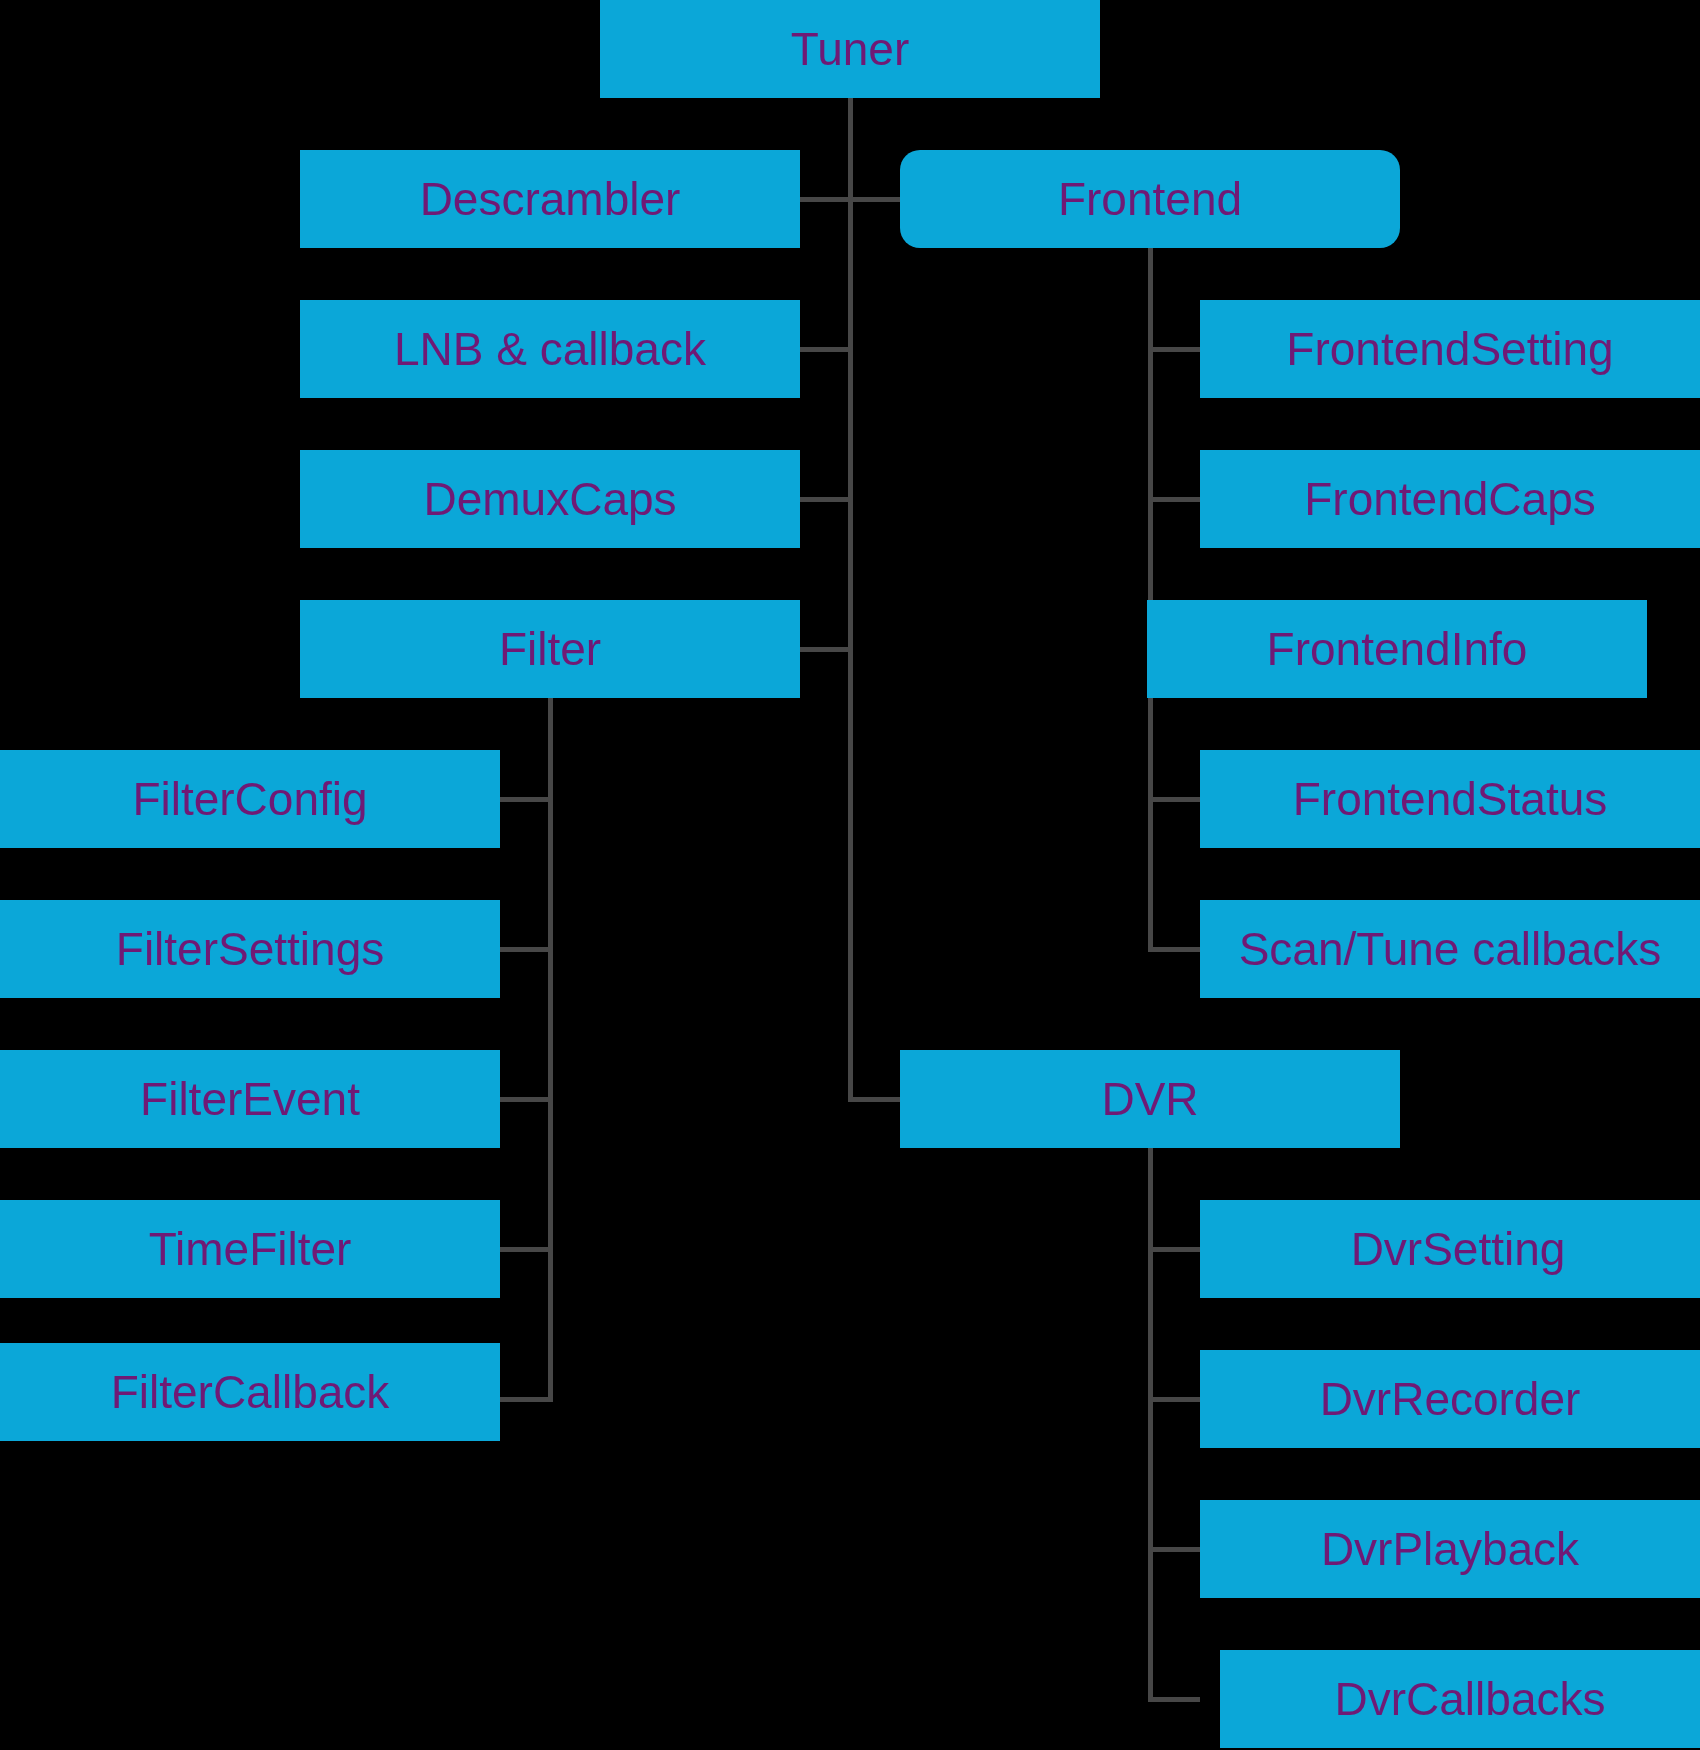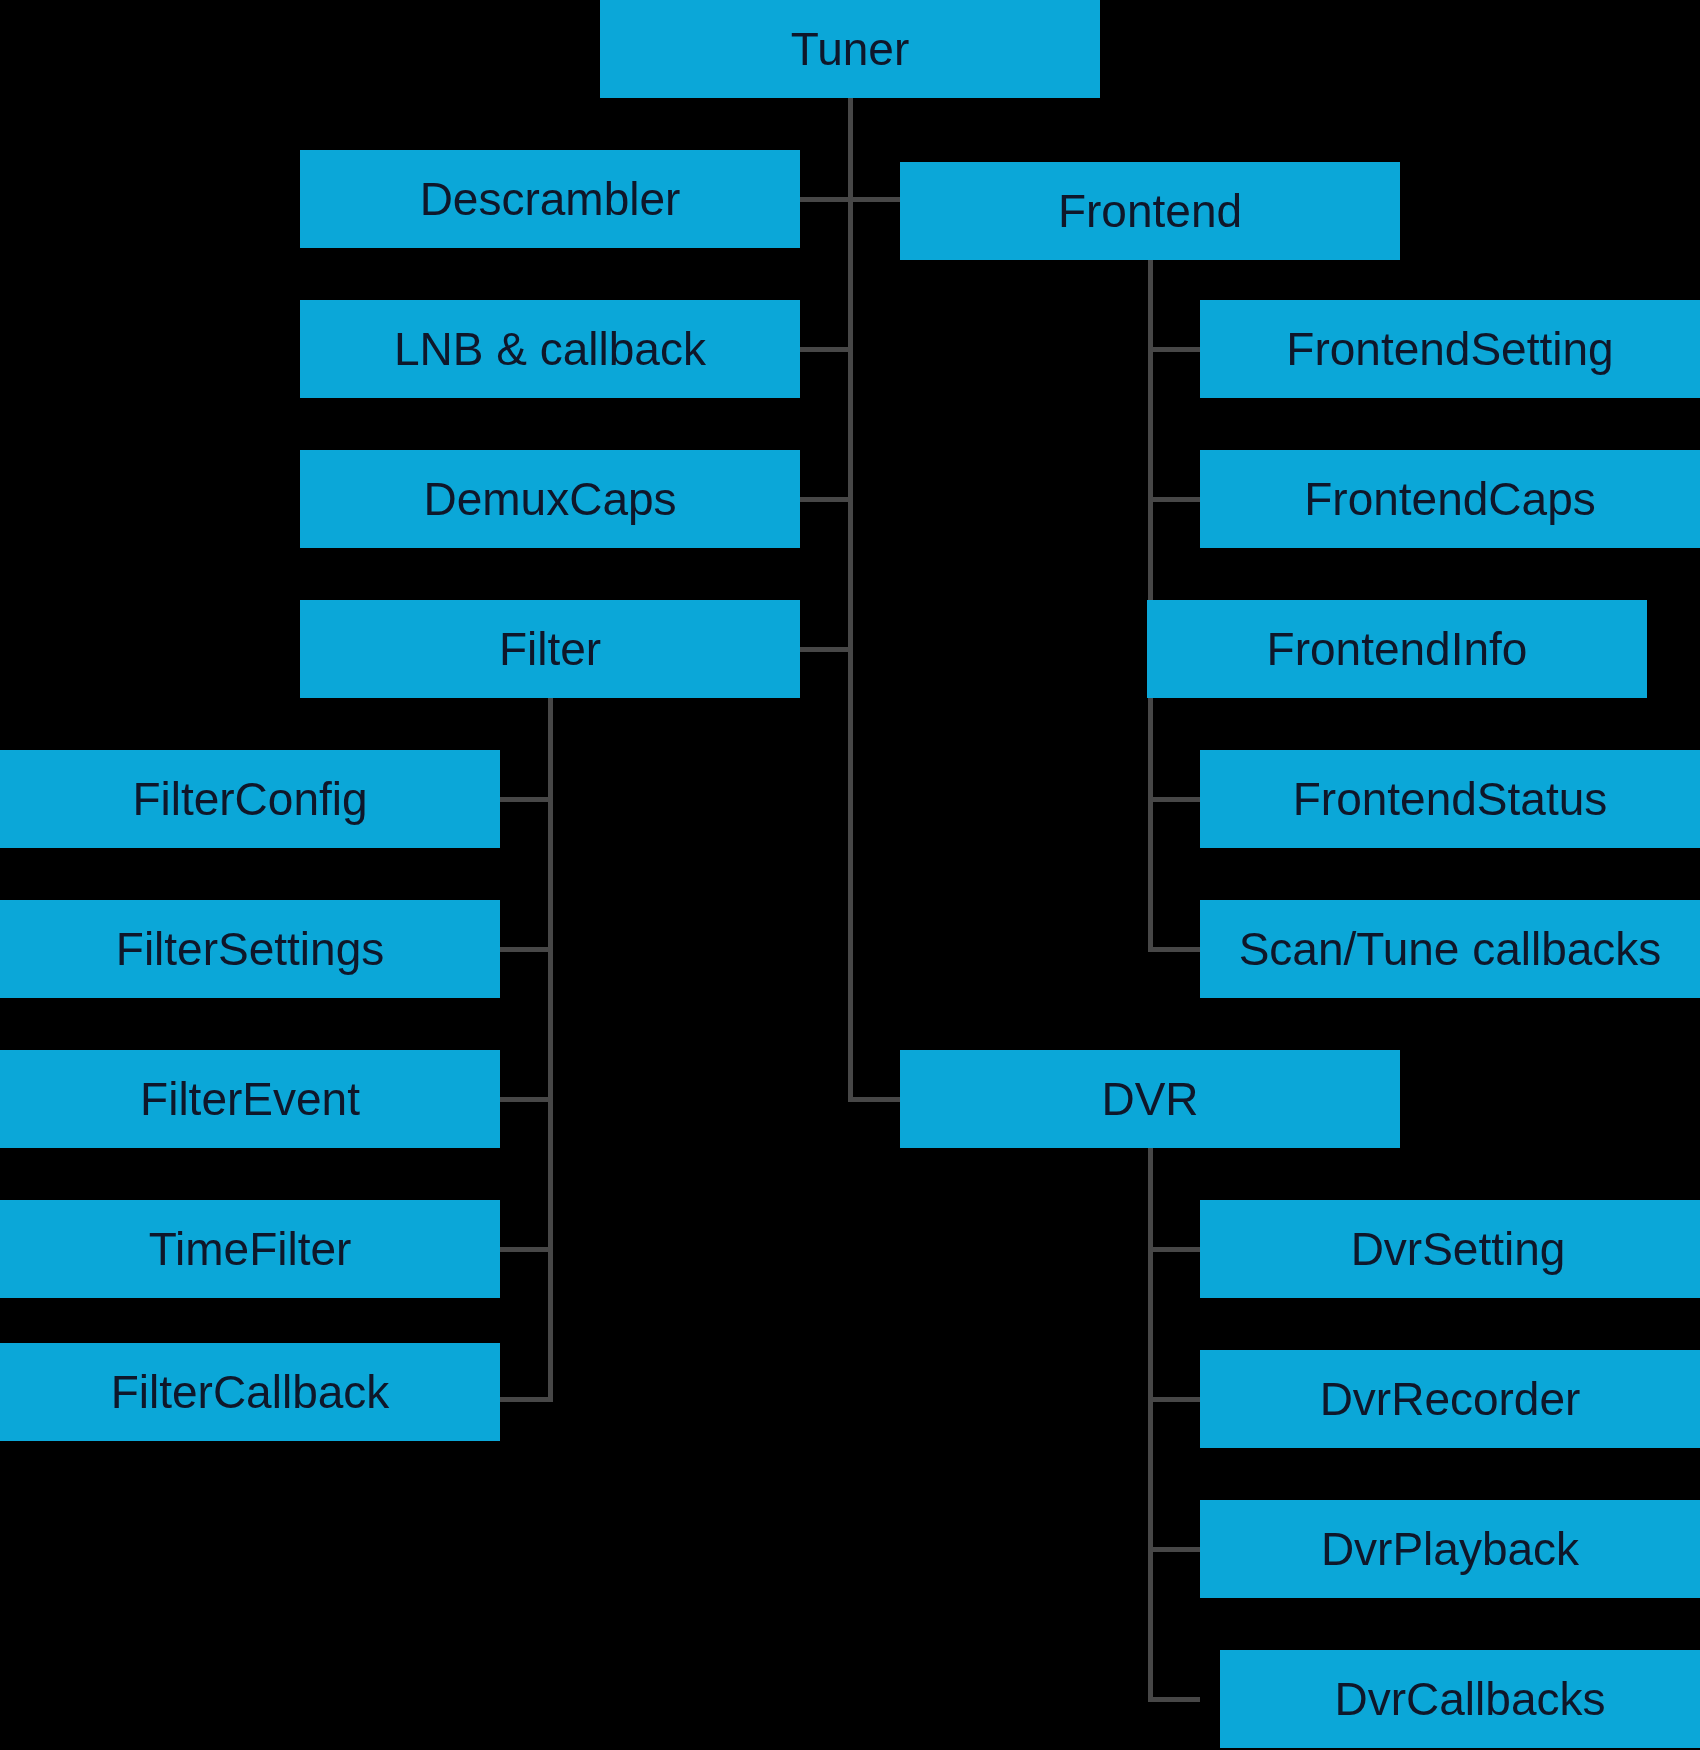--- a/index.html
+++ b/index.html
@@ -18,21 +18,21 @@
   .node {
     position: absolute;
     width: 500px;
     height: 98px;
     background: #0ba7d8;
     display: flex;
     align-items: center;
     justify-content: center;
   }
   .node-label {
-    color: #0f172a;
+    color: #701a75;
     font-size: 46px;
     font-weight: 400;
     white-space: nowrap;
     line-height: 1;
   }
   .connector {
     position: absolute;
     background: #474747;
   }
 </style>
@@ -90,21 +90,21 @@
       </div>
       <div class="node" style="left: 0px; top: 1050px;">
         <span class="node-label">FilterEvent</span>
       </div>
       <div class="node" style="left: 0px; top: 1200px;">
         <span class="node-label">TimeFilter</span>
       </div>
       <div class="node" style="left: 0px; top: 1343px;">
         <span class="node-label">FilterCallback</span>
       </div>
-      <div class="node" style="left: 900px; top: 162px;">
+      <div class="node" style="left: 900px; top: 150px; border-radius: 20px;">
         <span class="node-label">Frontend</span>
       </div>
       <div class="node" style="left: 1200px; top: 300px; text-align: right;">
         <span class="node-label">FrontendSetting</span>
       </div>
       <div class="node" style="left: 1200px; top: 450px;">
         <span class="node-label">FrontendCaps</span>
       </div>
       <div class="node" style="left: 1147px; top: 600px;">
         <span class="node-label">FrontendInfo</span>

